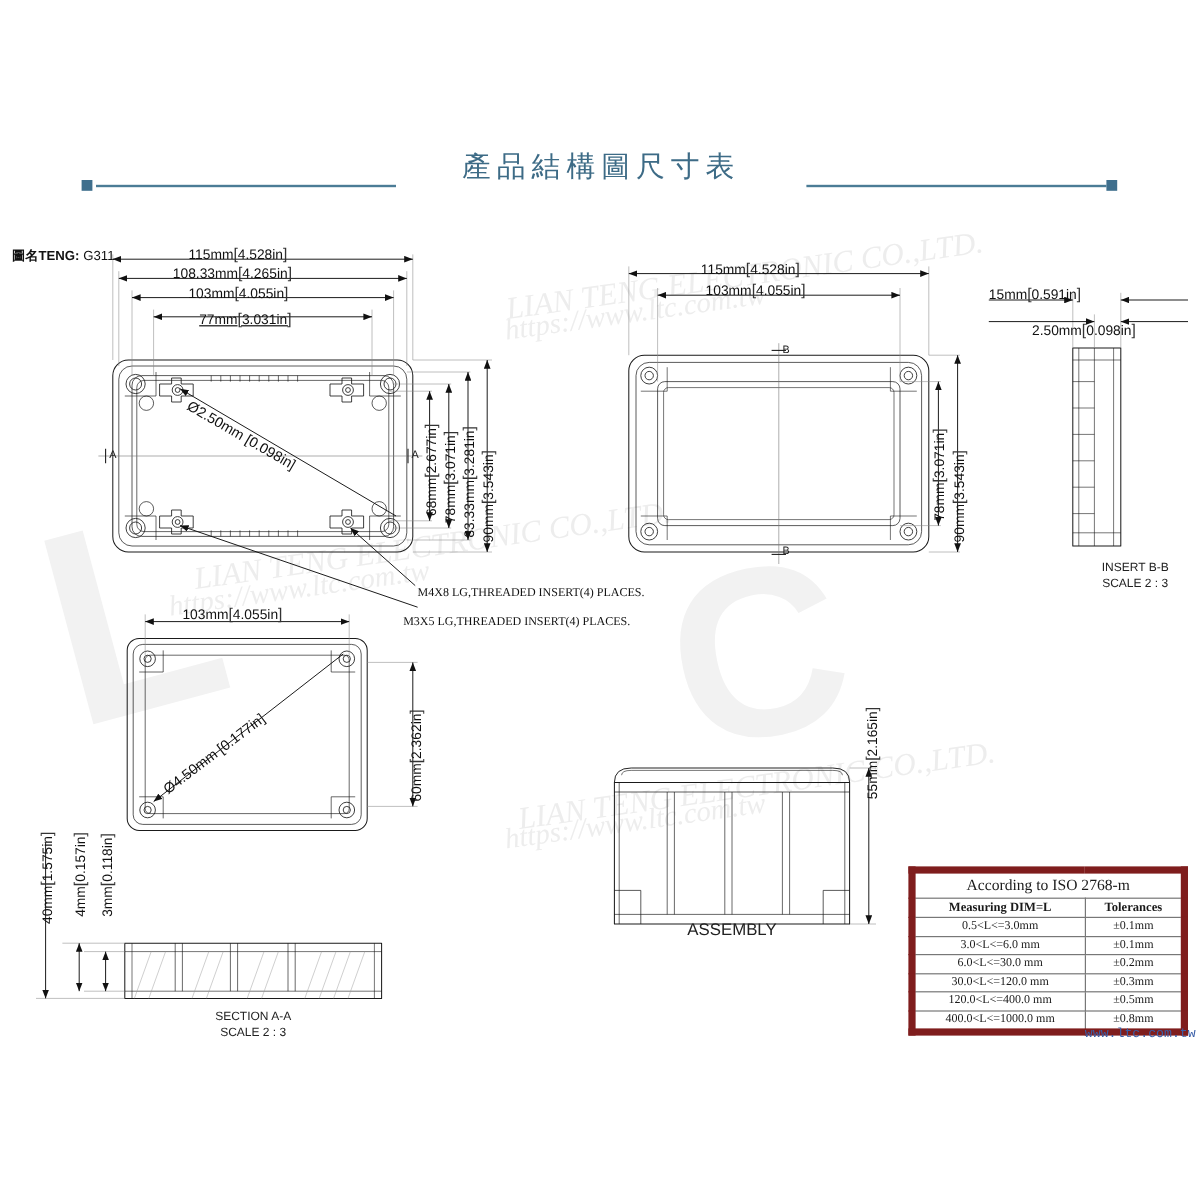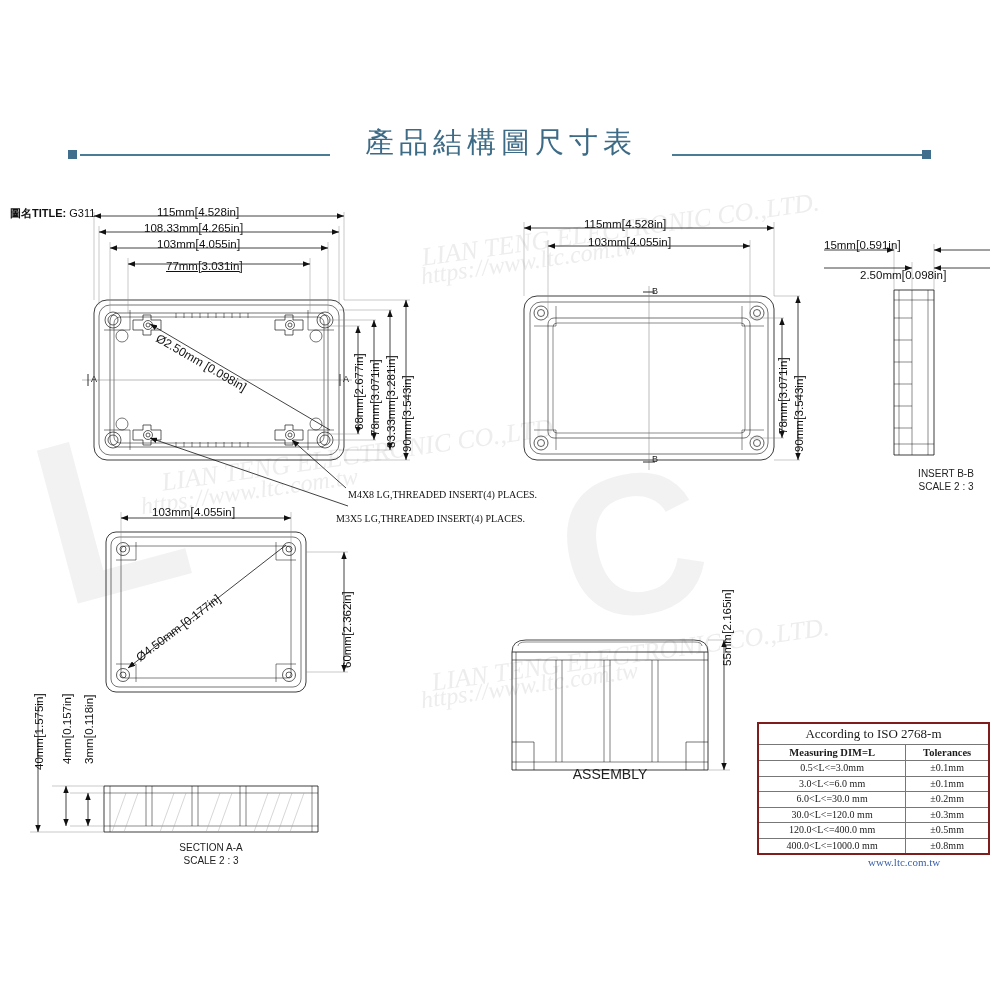--- a/index.html
+++ b/index.html
@@ -5,21 +5,21 @@
   html,body{margin:0;padding:0;}
   body{
     width:1000px;height:1000px;background:#ffffff;
     font-family:"Liberation Sans","DejaVu Sans",sans-serif;
     color:#1a1a1a;position:relative;overflow:hidden;
   }
   #sheet{position:absolute;left:0;top:0;width:1000px;height:1000px;}
   .abs{position:absolute;}
   .ttl-text{
     position:absolute;left:336px;top:123px;width:330px;text-align:center;
-    font-size:29px;letter-spacing:5px;color:#3d6b86;
+    font-size:24px;letter-spacing:5px;color:#3d6b86;
     font-family:"DejaVu Sans","Liberation Sans",sans-serif;
     white-space:nowrap;
   }
   .ttl-rule{position:absolute;height:2px;background:#4b7c96;top:154px;}
   .ttl-rule.left{left:80px;width:250px;}
   .ttl-rule.right{left:672px;width:250px;}
   .ttl-sq{position:absolute;width:9px;height:9px;background:#3f6f8d;top:150px;}
   .ttl-sq.l{left:68px;}
   .ttl-sq.r{left:922px;}
   
@@ -47,32 +47,32 @@
     font-family:"Liberation Serif","DejaVu Serif",serif;
     font-style:italic;pointer-events:none;user-select:none;
   }
   .wm-big{
     position:absolute;color:#f2f2f2;font-size:230px;font-weight:bold;
     font-family:"Liberation Sans",sans-serif;pointer-events:none;
   }
   
   #iso-table{
     position:absolute;left:757px;top:722px;width:233px;
-    border:2px solid #7f1d1d;border-collapse:collapse;background:transparent;
+    border:6px solid #7f1d1d;border-collapse:collapse;background:transparent;
     font-family:"Liberation Serif","DejaVu Serif",serif;
   }
   #iso-table td,#iso-table th{
     border:1px solid #777;padding:1px 3px;text-align:center;
     font-size:10px;color:#1a1a1a;font-weight:normal;line-height:1.25;
   }
   #iso-table .cap{font-size:13px;padding:2px;}
   #iso-table .hdr{font-size:10.5px;font-weight:bold;}
   #footer-url{
-    position:absolute;left:868px;top:856px;font-size:11px;color:#3a5fa8;
-    font-family:Liberation Serif, serif;
+    position:absolute;left:904px;top:856px;font-size:11px;color:#3a5fa8;
+    font-family:Liberation Mono, monospace;
   }
 </style>
 </head>
 <body>
 
 <div id="sheet">
 
   <div class="wm-big" style="left:40px;top:380px;transform:rotate(-15deg);">L</div>
   <div class="wm-big" style="left:560px;top:430px;font-size:200px;transform:rotate(-12deg);">C</div>
 
@@ -83,21 +83,21 @@
   <div class="wm" style="left:430px;top:640px;font-size:26px;transform:rotate(-8deg);">LIAN TENG ELECTRONIC CO.,LTD.</div>
   <div class="wm" style="left:420px;top:672px;font-size:24px;transform:rotate(-8deg);">https://www.ltc.com.tw</div>
 
   <div class="ttl-sq l"></div>
   <div class="ttl-rule left"></div>
   <div class="ttl-text">產品結構圖尺寸表</div>
   <div class="ttl-rule right"></div>
   <div class="ttl-sq r"></div>
 
   <div class="abs" id="title-block">
-    <b>圖名</b><b>TITLE:</b>
+    <b>圖名</b><b>TENG:</b>
     <span>G311</span>
   </div>
 
   <svg class="abs" width="1000" height="1000" style="left:0;top:0;" viewBox="0 0 1000 1000">
     <defs>
       <marker id="ah" markerWidth="9" markerHeight="7" refX="9" refY="3.5" orient="auto">
         <polygon points="0,0 9,3.5 0,7" fill="#111"></polygon>
       </marker>
       <marker id="ahs" markerWidth="9" markerHeight="7" refX="0" refY="3.5" orient="auto">
         <polygon points="9,0 0,3.5 9,7" fill="#111"></polygon>

